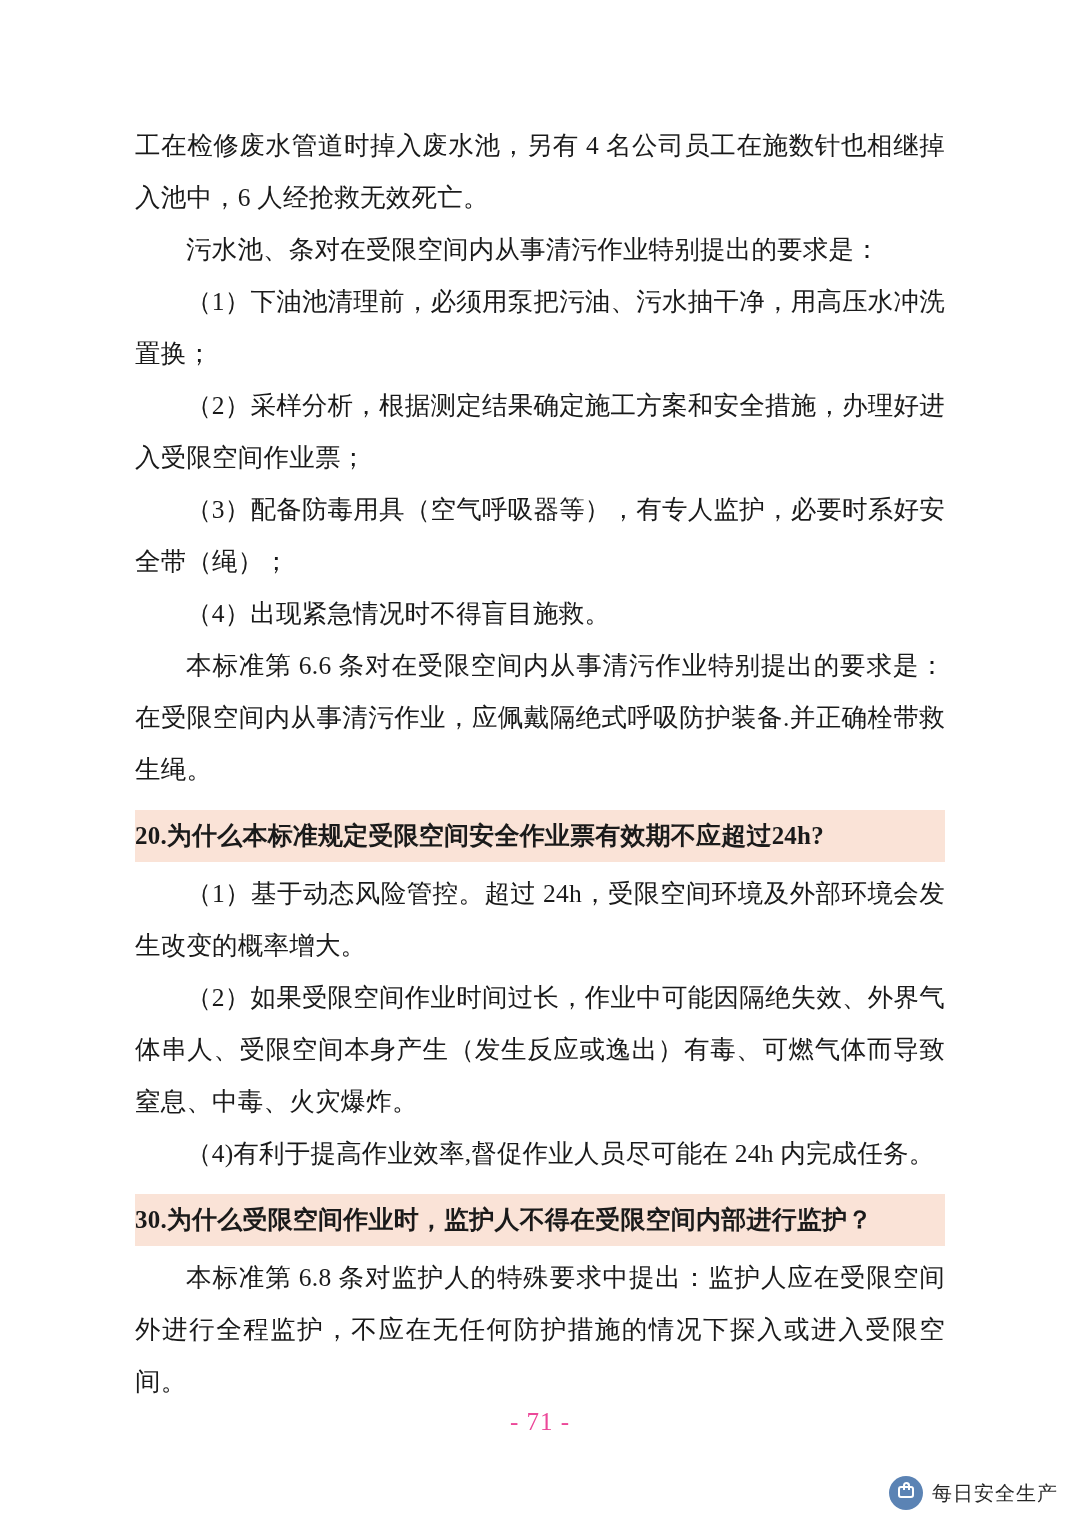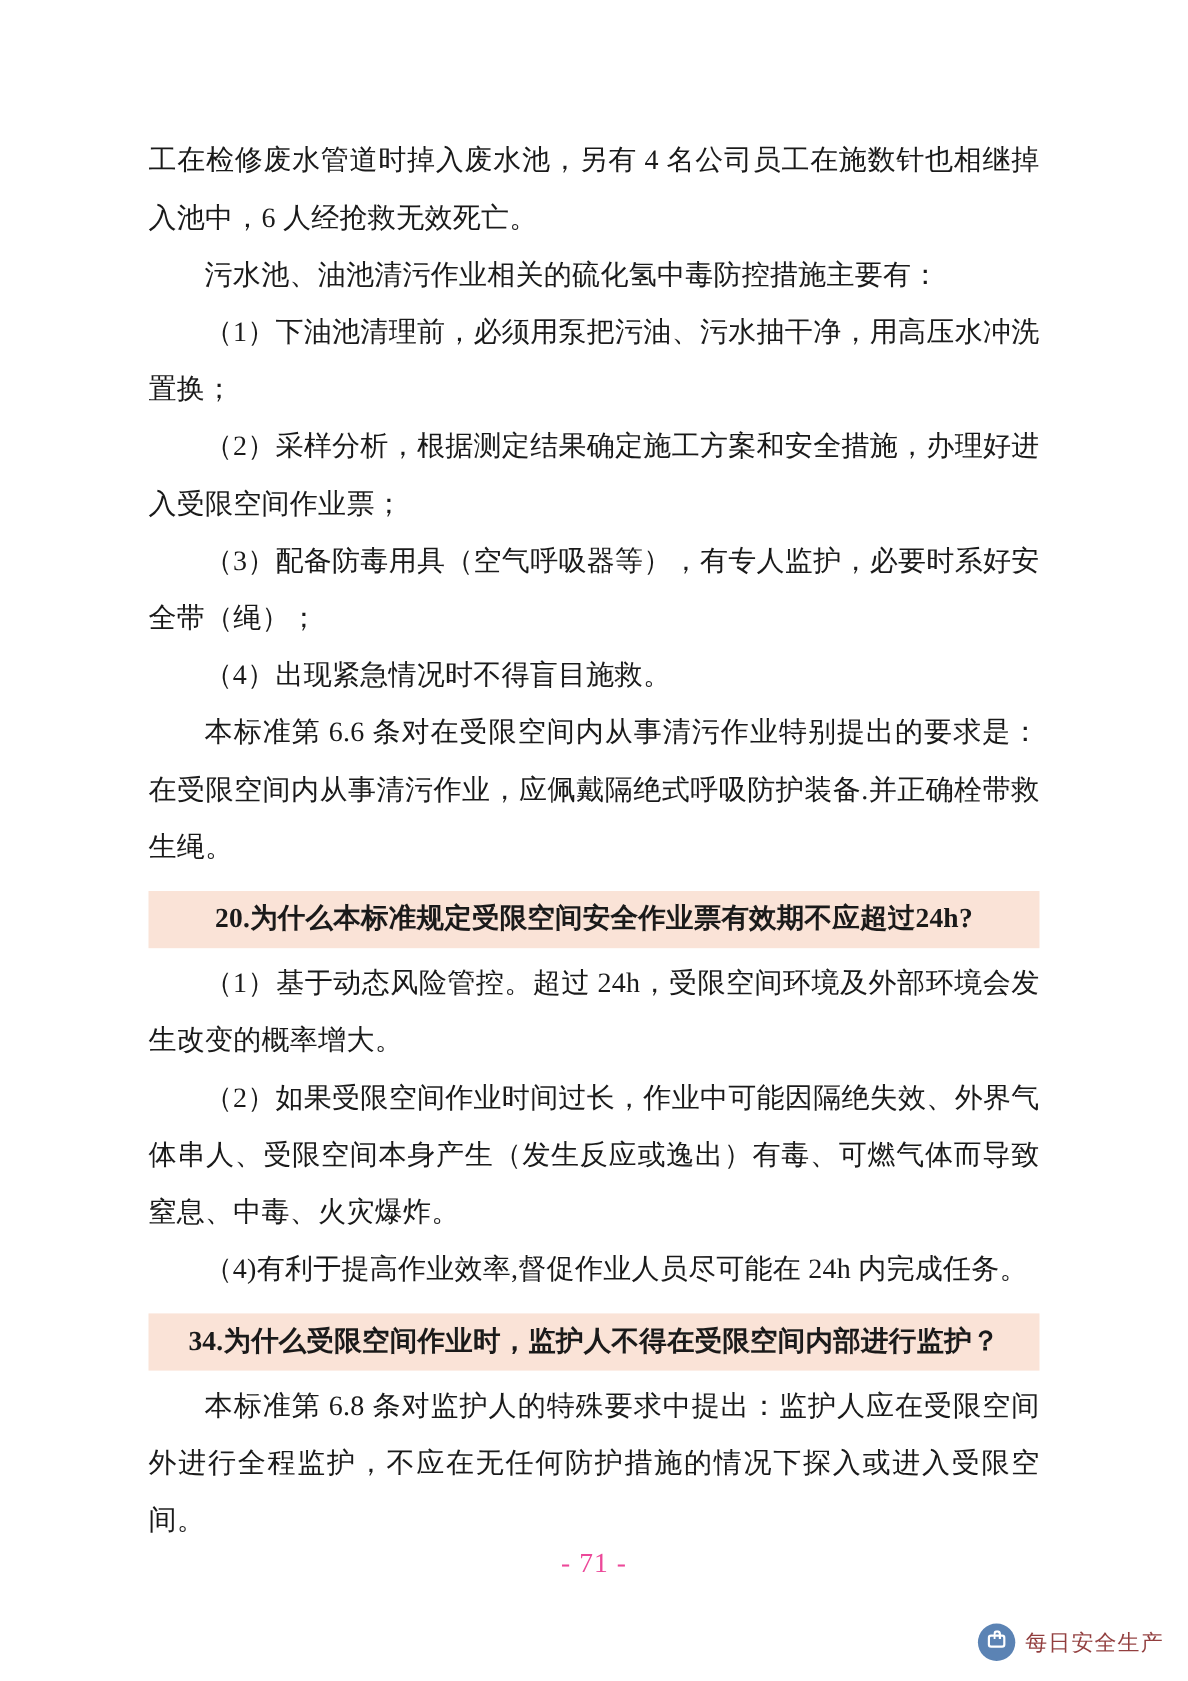--- a/index.html
+++ b/index.html
@@ -36,21 +36,20 @@
   }
   .heading-band {
     background: #fae3d7;
     margin: 14px 0 6px 0;
     padding: 9px 0 9px 0;
   }
   .heading-band .htext {
     font-size: 25px;
     font-weight: bold;
     line-height: 34px;
-    text-align: center;
     letter-spacing: 0.2px;
     font-family: "Liberation Serif", "DejaVu Serif", serif;
   }
   .page-number {
     position: absolute;
     left: 0;
     right: 0;
     top: 1408px;
     text-align: center;
     font-size: 25px;
@@ -88,34 +87,34 @@
     position: absolute;
     left: 14px; top: 6px;
     width: 7px; height: 8px;
     border: 2px solid #ffffff;
     border-bottom: none;
     border-radius: 4px 4px 0 0;
     box-sizing: border-box;
   }
   .wm-text {
     font-size: 20px;
-    color: #7f1d1d;
+    color: #000000;
     font-family: "Liberation Sans", sans-serif;
     letter-spacing: 1px;
     white-space: nowrap;
   }
 </style>
 </head>
 <body>
 
 <div class="page">
 
   <p class="body-text">工在检修废水管道时掉入废水池，另有 4 名公司员工在施数针也相继掉入池中，6 人经抢救无效死亡。</p>
 
-  <p class="body-text indent">污水池、油池清污作业相关的硫化氢中毒防控措施主要有：</p>
+  <p class="body-text indent">污水池、条对在受限空间内从事清污作业特别提出的要求是：</p>
 
   <p class="body-text indent">（1）下油池清理前，必须用泵把污油、污水抽干净，用高压水冲洗置换；</p>
 
   <p class="body-text indent">（2）采样分析，根据测定结果确定施工方案和安全措施，办理好进入受限空间作业票；</p>
 
   <p class="body-text indent">（3）配备防毒用具（空气呼吸器等），有专人监护，必要时系好安全带（绳）；</p>
 
   <p class="body-text indent">（4）出现紧急情况时不得盲目施救。</p>
 
   <p class="body-text indent">本标准第 6.6 条对在受限空间内从事清污作业特别提出的要求是：在受限空间内从事清污作业，应佩戴隔绝式呼吸防护装备.并正确栓带救生绳。</p>
@@ -125,21 +124,21 @@
   </div>
 
   <p class="body-text indent">（1）基于动态风险管控。超过 24h，受限空间环境及外部环境会发生改变的概率增大。</p>
 
   <p class="body-text indent">（2）如果受限空间作业时间过长，作业中可能因隔绝失效、外界气体串人、受限空间本身产生（发生反应或逸出）有毒、可燃气体而导致窒息、中毒、火灾爆炸。</p>
 
 
   <p class="body-text indent">（4)有利于提高作业效率,督促作业人员尽可能在 24h 内完成任务。</p>
 
   <div class="heading-band">
-    <div class="htext">34.为什么受限空间作业时，监护人不得在受限空间内部进行监护？</div>
+    <div class="htext">30.为什么受限空间作业时，监护人不得在受限空间内部进行监护？</div>
   </div>
 
   <p class="body-text indent">本标准第 6.8 条对监护人的特殊要求中提出：监护人应在受限空间外进行全程监护，不应在无任何防护措施的情况下探入或进入受限空间。</p>
 
 </div>
 
 <div class="page-number">- 71 -</div>
 
 <div class="watermark">
   <div class="wm-logo"></div>

